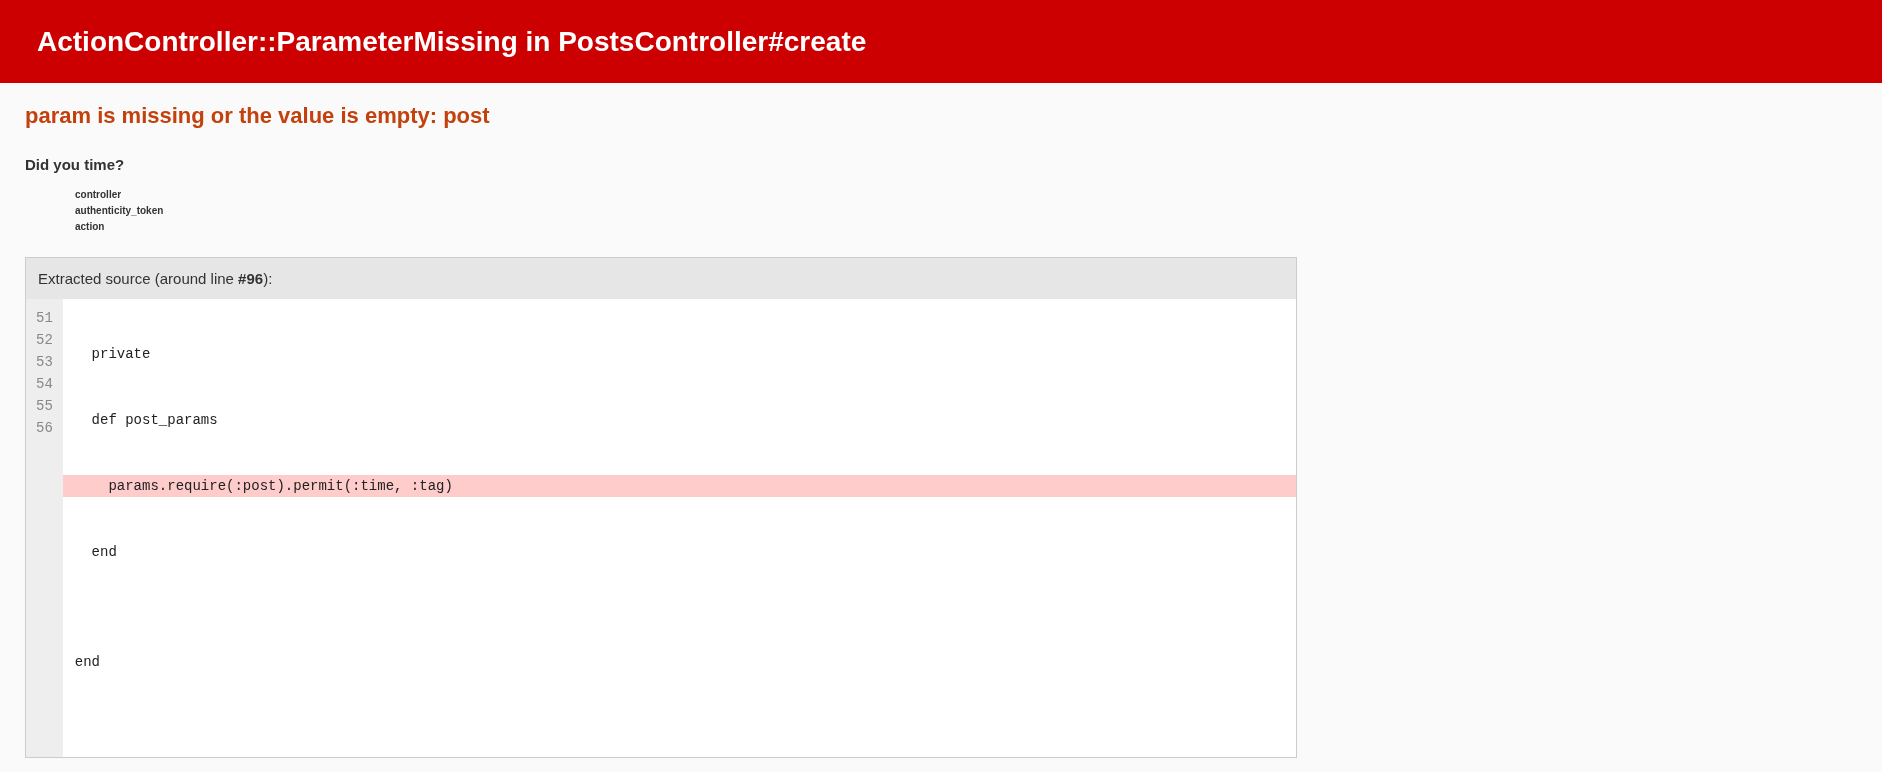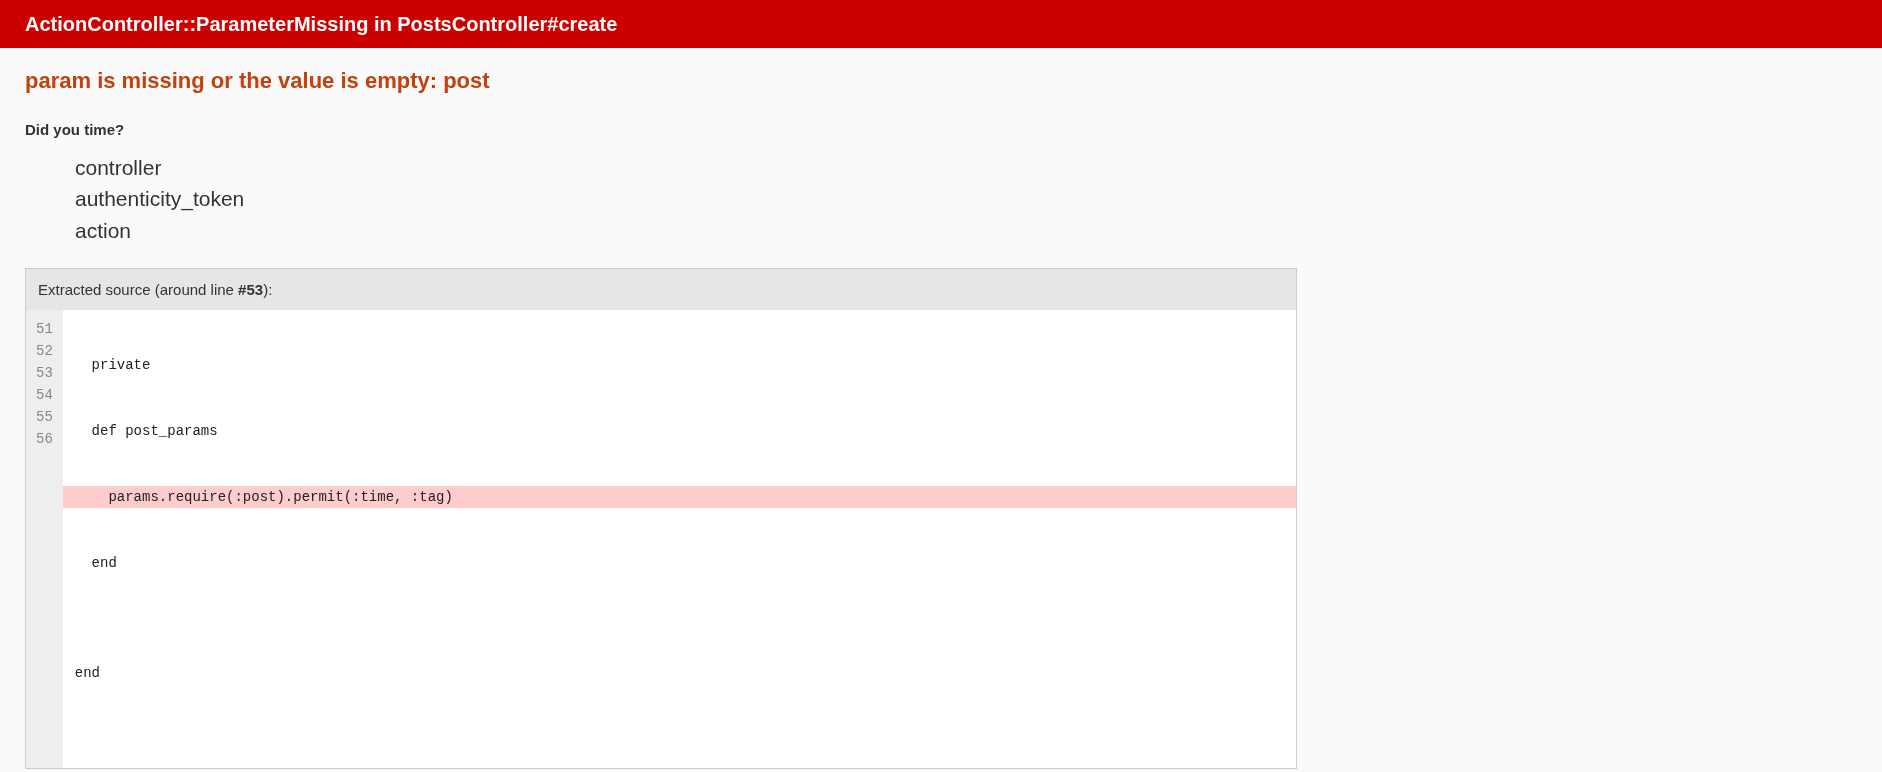--- a/index.html
+++ b/index.html
@@ -13,23 +13,23 @@
       color: #333;
       font-size: 15px;
       line-height: 1.4;
     }
     header.header-bar {
       background-color: #c00;
       color: #fff;
       padding: 10px 25px;
     }
     header.header-bar h1 {
-      font-size: 20px;
+      font-size: 28px;
       font-weight: bold;
-      margin: 0;
+      margin: 12px;
     }
     .content {
       padding: 0 25px;
     }
     h2.error-message {
       color: #c2410c;
       font-size: 22px;
       font-weight: bold;
       padding: 18px 0 10px 0;
     }
@@ -42,23 +42,24 @@
       font-size: 15px;
       color: #333;
       margin-bottom: 12px;
     }
     .did-you-mean ul {
       list-style: none;
       margin-left: 50px;
       margin-top: 10px;
     }
     .did-you-mean ul li {
-      font-size: 21px;
+      font-size: 10px;
       color: #333;
       padding: 1px 0;
+      font-weight: bold;
     }
     .source-extract {
       border: 1px solid #ccc;
       background: #fff;
       width: 1272px;
       margin-bottom: 18px;
     }
     .source-header {
       background: #e6e6e6;
       padding: 10px 12px;
@@ -113,21 +114,21 @@
     <div class="label">Did you time?</div>
     <ul>
       <li>controller</li>
       <li>authenticity_token</li>
       <li>action</li>
     </ul>
   </div>
 
   <div class="source-extract">
     <div class="source-header">
-      <span>Extracted source (around line </span><span class="line-no">#53</span><span>):</span>
+      <span>Extracted source (around line </span><span class="line-no">#96</span><span>):</span>
     </div>
     <div class="source-body">
       <div class="gutter">
         <div class="ln">51</div>
         <div class="ln">52</div>
         <div class="ln">53</div>
         <div class="ln">54</div>
         <div class="ln">55</div>
         <div class="ln">56</div>
       </div>

